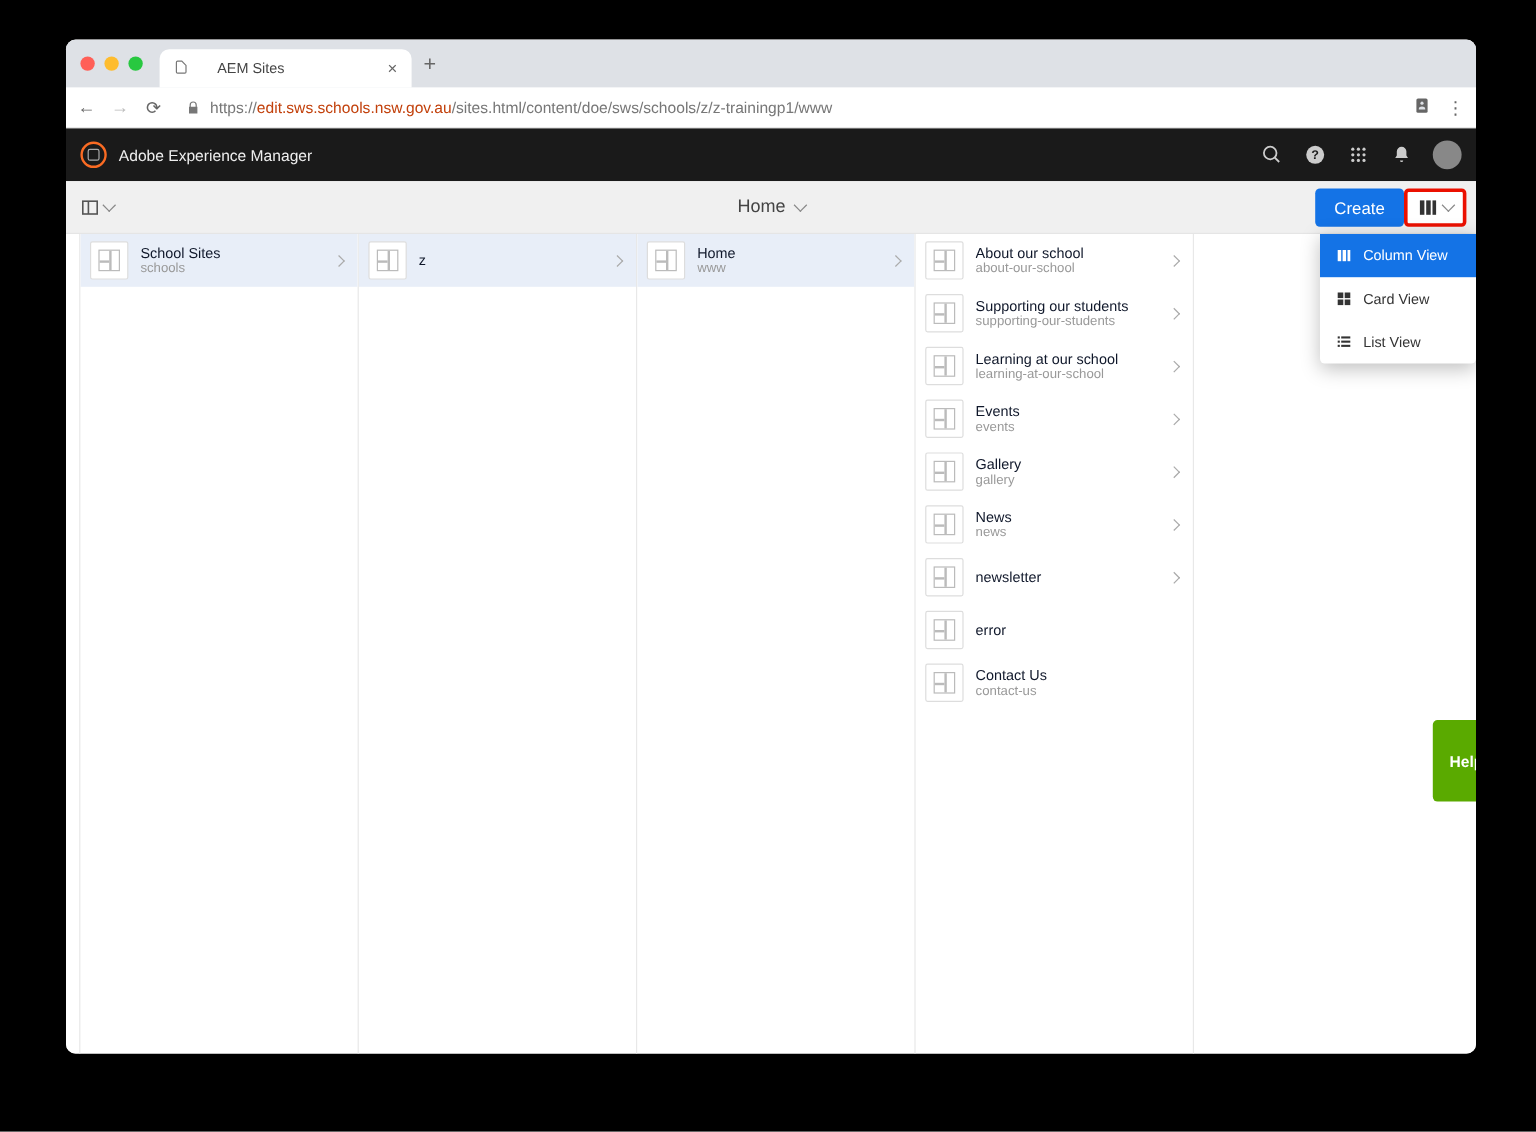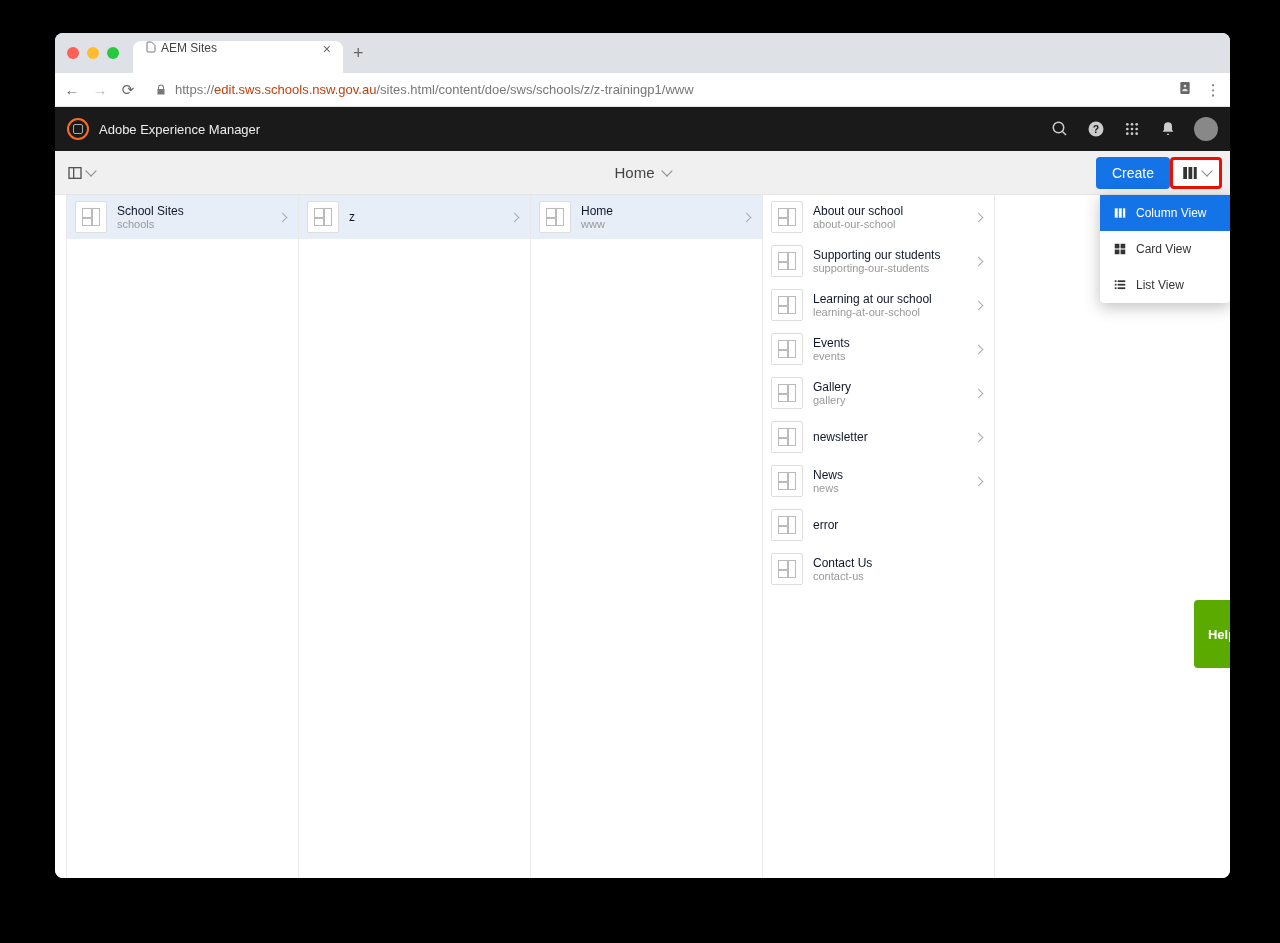--- a/index.html
+++ b/index.html
@@ -2,21 +2,21 @@
 <html><head>
 <meta charset="utf-8">
 <style>
 * { margin:0; padding:0; box-sizing:border-box; font-family:-apple-system,BlinkMacSystemFont,"Segoe UI",sans-serif; }
 body { background:#000; width:1280px; height:943px; overflow:hidden; }
 .window { position:absolute; left:55px; top:33px; width:1175px; height:845px; background:#fff; border-radius:8px; overflow:hidden; box-shadow:0 10px 40px rgba(0,0,0,.5); }
 .tabbar { height:40px; background:#dee1e6; display:flex; align-items:center; padding:0 12px; }
 .traffic { display:flex; gap:8px; margin-right:14px; }
 .dot { width:12px; height:12px; border-radius:50%; }
 .dot.r{background:#ff5f57}.dot.y{background:#febc2e}.dot.g{background:#28c840}
-.tab { background:#fff; height:32px; border-radius:8px 8px 0 0; display:flex; padding:0 12px; gap:4px; font-size:12px; color:#444; width:210px; margin-top:8px; }
+.tab { background:#fff; height:32px; border-radius:8px 8px 0 0; display:flex; align-items:center; padding:0 12px; gap:24px; font-size:12px; color:#444; width:210px; margin-top:8px; }
 .tab-close{margin-left:auto;font-size:14px;color:#666;cursor:pointer}
 .newtab{margin-left:10px;color:#666;font-size:18px;cursor:pointer}
 .addrbar { height:34px; background:#fff; display:flex; align-items:center; padding:0 8px; gap:10px; border-bottom:1px solid #e1e1e1; }
 .navico{width:18px;text-align:center;color:#666;cursor:pointer;font-size:15px}
 .navico.dis{color:#bbb}
 .urlbox{flex:1;display:flex;align-items:center;gap:8px;font-size:13px;color:#777;padding:0 8px}
 .urlbox .dark{color:#c2410c}
 .aem-top{height:44px;background:#1a1a1a;display:flex;align-items:center;padding:0 12px;color:#fff}
 .aem-logo{width:22px;height:22px;border:2px solid #fa6b23;border-radius:50%;margin-right:10px;display:flex;align-items:center;justify-content:center}
 .aem-logo-inner{width:10px;height:10px;border:1.5px solid #aaa;border-radius:2px}
@@ -281,31 +281,31 @@
             <div class="item-title">Gallery</div>
             <div class="item-sub">gallery</div>
           </div>
           <div class="item-chev"></div>
         </div>
         <div class="col-item">
           <div class="thumb">
             <div class="thumb-inner"></div>
           </div>
           <div class="item-txt">
-            <div class="item-title">newsletter</div>
-          </div>
-          <div class="item-chev"></div>
-        </div>
-        <div class="col-item">
-          <div class="thumb">
-            <div class="thumb-inner"></div>
-          </div>
-          <div class="item-txt">
             <div class="item-title">News</div>
             <div class="item-sub">news</div>
+          </div>
+          <div class="item-chev"></div>
+        </div>
+        <div class="col-item">
+          <div class="thumb">
+            <div class="thumb-inner"></div>
+          </div>
+          <div class="item-txt">
+            <div class="item-title">newsletter</div>
           </div>
           <div class="item-chev"></div>
         </div>
         <div class="col-item">
           <div class="thumb">
             <div class="thumb-inner"></div>
           </div>
           <div class="item-txt">
             <div class="item-title">error</div>
           </div>

